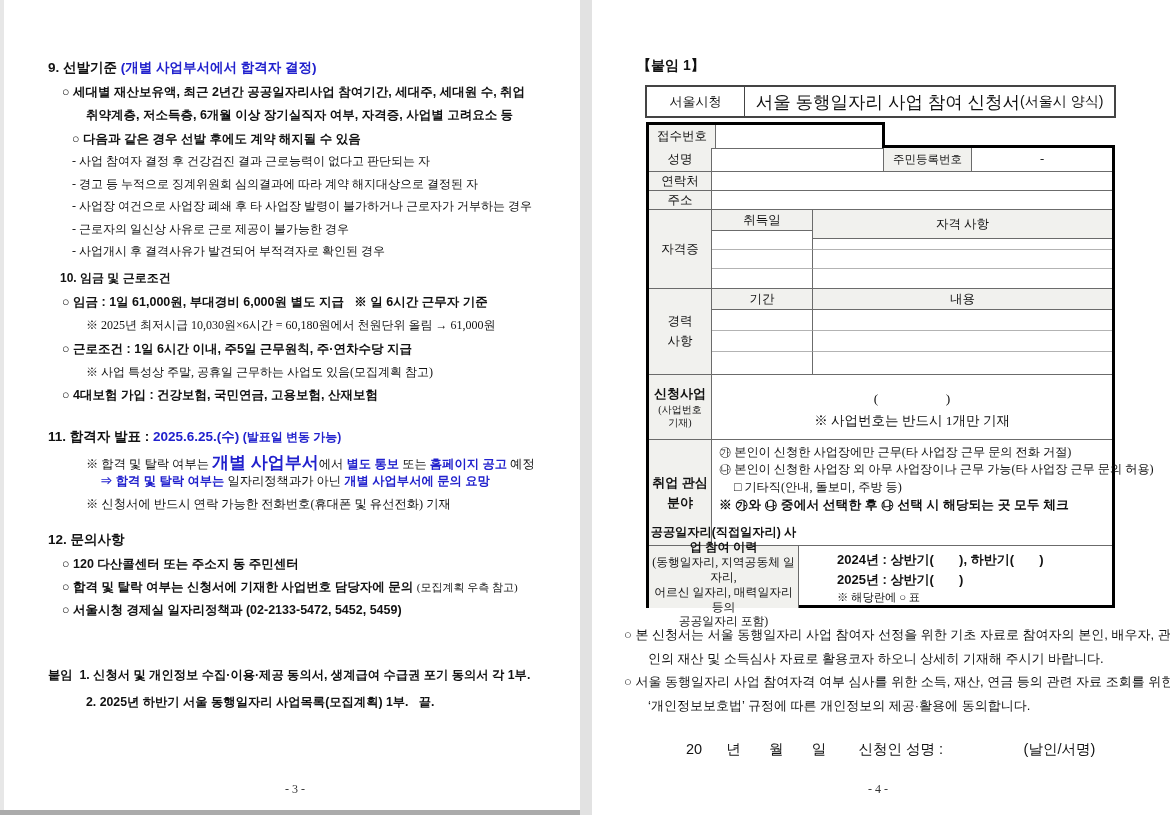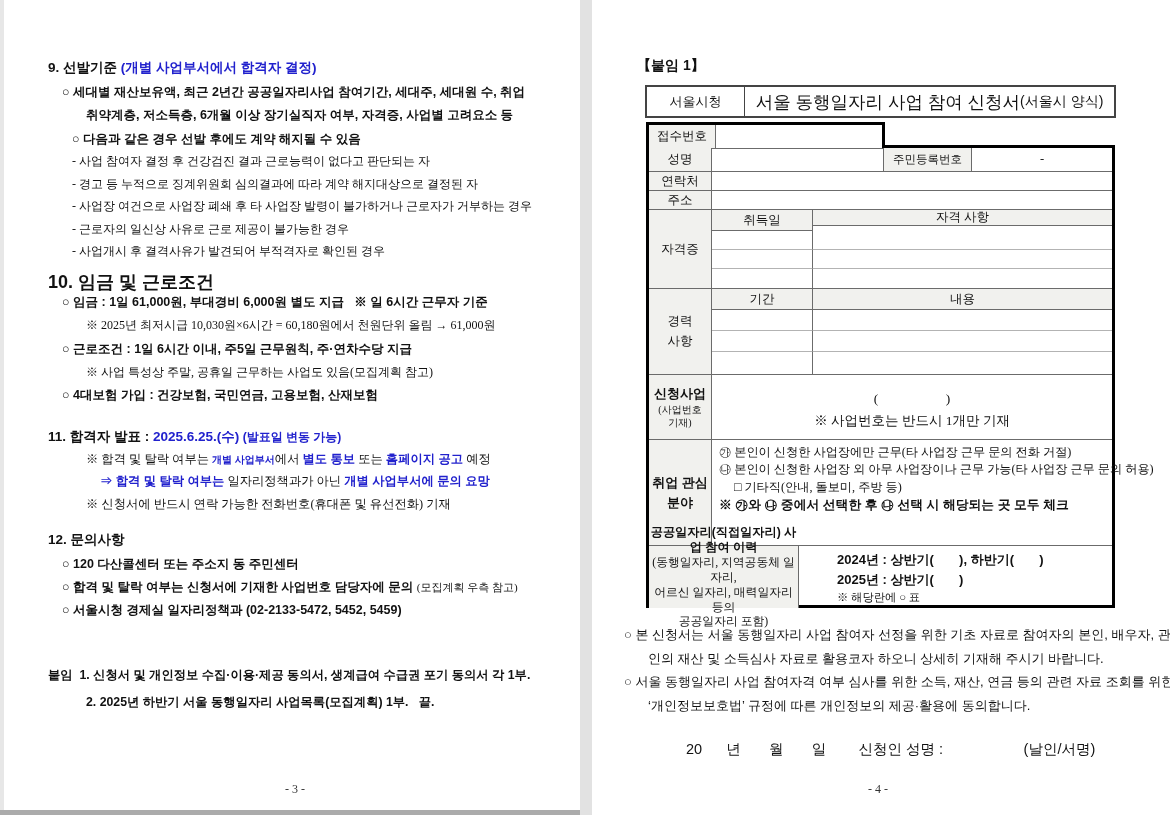--- a/index.html
+++ b/index.html
@@ -30,29 +30,29 @@
   <div class="abs gb" style="left:48px;top:59px;font-size:13.5px"><span>9. 선발기준 </span><span class="blue">(개별 사업부서에서 합격자 결정)</span></div>
   <div class="abs gb" style="left:62px;top:84px;font-size:12.5px">○ 세대별 재산보유액, 최근 2년간 공공일자리사업 참여기간, 세대주, 세대원 수, 취업</div>
   <div class="abs gb" style="left:86px;top:107px;font-size:12.5px">취약계층, 저소득층, 6개월 이상 장기실직자 여부, 자격증, 사업별 고려요소 등</div>
   <div class="abs gb" style="left:72px;top:131px;font-size:12.5px">○ 다음과 같은 경우 선발 후에도 계약 해지될 수 있음</div>
   <div class="abs sr" style="left:72px;top:153px;font-size:12px">- 사업 참여자 결정 후 건강검진 결과 근로능력이 없다고 판단되는 자</div>
   <div class="abs sr" style="left:72px;top:176px;font-size:12px">- 경고 등 누적으로 징계위원회 심의결과에 따라 계약 해지대상으로 결정된 자</div>
   <div class="abs sr" style="left:72px;top:198px;font-size:12px">- 사업장 여건으로 사업장 폐쇄 후 타 사업장 발령이 불가하거나 근로자가 거부하는 경우</div>
   <div class="abs sr" style="left:72px;top:221px;font-size:12px">- 근로자의 일신상 사유로 근로 제공이 불가능한 경우</div>
   <div class="abs sr" style="left:72px;top:243px;font-size:12px">- 사업개시 후 결격사유가 발견되어 부적격자로 확인된 경우</div>
 
-  <div class="abs gb" style="left:48px;top:270px;font-size:18px">10. 임금 및 근로조건</div>
+  <div class="abs gb" style="left:60px;top:270px;font-size:12px">10. 임금 및 근로조건</div>
   <div class="abs gb" style="left:62px;top:294px;font-size:12.5px">○ 임금 : 1일 61,000원, 부대경비 6,000원 별도 지급   ※ 일 6시간 근무자 기준</div>
   <div class="abs sr" style="left:86px;top:317px;font-size:12px">※ 2025년 최저시급 10,030원×6시간 = 60,180원에서 천원단위 올림 → 61,000원</div>
   <div class="abs gb" style="left:62px;top:341px;font-size:12.5px">○ 근로조건 : 1일 6시간 이내, 주5일 근무원칙, 주·연차수당 지급</div>
   <div class="abs sr" style="left:86px;top:364px;font-size:12px">※ 사업 특성상 주말, 공휴일 근무하는 사업도 있음(모집계획 참고)</div>
   <div class="abs gb" style="left:62px;top:387px;font-size:12.5px">○ 4대보험 가입 : 건강보험, 국민연금, 고용보험, 산재보험</div>
 
   <div class="abs gb" style="left:48px;top:428px;font-size:13.5px"><span>11. 합격자 발표 : </span><span class="blue">2025.6.25.(수)</span><span class="blue" style="font-size:12px"> (발표일 변동 가능)</span></div>
-  <div class="abs sr" style="left:86px;top:451px;font-size:12.3px"><span>※ 합격 및 탈락 여부는 </span><span class="gb blue" style="font-size:10px">개별 사업부서</span><span>에서 </span><span class="gb blue" style="font-size:12.3px">별도 통보</span><span> 또는 </span><span class="gb blue" style="font-size:12.3px">홈페이지 공고</span><span> 예정</span></div>
+  <div class="abs sr" style="left:86px;top:451px;font-size:12.3px"><span>※ 합격 및 탈락 여부는 </span><span class="gb blue" style="font-size:17px">개별 사업부서</span><span>에서 </span><span class="gb blue" style="font-size:12.3px">별도 통보</span><span> 또는 </span><span class="gb blue" style="font-size:12.3px">홈페이지 공고</span><span> 예정</span></div>
   <div class="abs sr" style="left:100px;top:473px;font-size:12.3px"><span class="gb blue" style="font-size:12.3px">⇒ </span><span class="gb blue" style="font-size:12.3px">합격 및 탈락 여부는</span><span> 일자리정책과가 아닌 </span><span class="gb blue" style="font-size:12.3px">개별 사업부서에 문의 요망</span></div>
   <div class="abs sr" style="left:86px;top:496px;font-size:12.3px">※ 신청서에 반드시 연락 가능한 전화번호(휴대폰 및 유선전화) 기재</div>
 
   <div class="abs gb" style="left:48px;top:531px;font-size:13.5px">12. 문의사항</div>
   <div class="abs gb" style="left:62px;top:556px;font-size:12.5px">○ 120 다산콜센터 또는 주소지 동 주민센터</div>
   <div class="abs gb" style="left:62px;top:579px;font-size:12.5px"><span>○ 합격 및 탈락 여부는 신청서에 기재한 사업번호 담당자에 문의 </span><span class="sr" style="font-weight:normal;font-size:11px">(모집계획 우측 참고)</span></div>
   <div class="abs gb" style="left:62px;top:602px;font-size:12.5px">○ 서울시청 경제실 일자리정책과 (02-2133-5472, 5452, 5459)</div>
 
   <div class="abs gb" style="left:48px;top:667px;font-size:12.3px">붙임  1. 신청서 및 개인정보 수집·이용·제공 동의서, 생계급여 수급권 포기 동의서 각 1부.</div>
   <div class="abs gb" style="left:86px;top:694px;font-size:12.3px">2. 2025년 하반기 서울 동행일자리 사업목록(모집계획) 1부.   끝.</div>
@@ -81,21 +81,21 @@
   <div class="cell bb ctr sr" style="left:972px;top:148px;width:140px;height:24px;font-size:12.5px">-</div>
 
   <div class="cell gray br bb ctr sr" style="left:649px;top:172px;width:63px;height:19px;font-size:12.5px">연락처</div>
   <div class="cell bb" style="left:712px;top:172px;width:400px;height:19px"></div>
 
   <div class="cell gray br bb ctr sr" style="left:649px;top:191px;width:63px;height:19px;font-size:12.5px">주소</div>
   <div class="cell bb" style="left:712px;top:191px;width:400px;height:19px"></div>
 
   <div class="cell gray br bb ctr sr" style="left:649px;top:210px;width:63px;height:79px;font-size:12.5px">자격증</div>
   <div class="cell gray br bb ctr sr" style="left:712px;top:210px;width:101px;height:21px;font-size:12.5px">취득일</div>
-  <div class="cell gray bb ctr sr" style="left:813px;top:210px;width:299px;height:16px;font-size:12.5px">자격 사항</div>
+  <div class="cell gray bb ctr sr" style="left:813px;top:210px;width:299px;height:29px;font-size:12.5px">자격 사항</div>
   <div class="cell br bbl" style="left:712px;top:231px;width:101px;height:19px"></div>
   <div class="cell bbl" style="left:813px;top:231px;width:299px;height:19px"></div>
   <div class="cell br bbl" style="left:712px;top:250px;width:101px;height:19px"></div>
   <div class="cell bbl" style="left:813px;top:250px;width:299px;height:19px"></div>
   <div class="cell br bb" style="left:712px;top:269px;width:101px;height:20px"></div>
   <div class="cell bb" style="left:813px;top:269px;width:299px;height:20px"></div>
 
   <div class="cell gray br bb col sr" style="left:649px;top:289px;width:63px;height:86px;font-size:12.5px;line-height:1.55">
       <span>경력</span>
       <span>사항</span>

